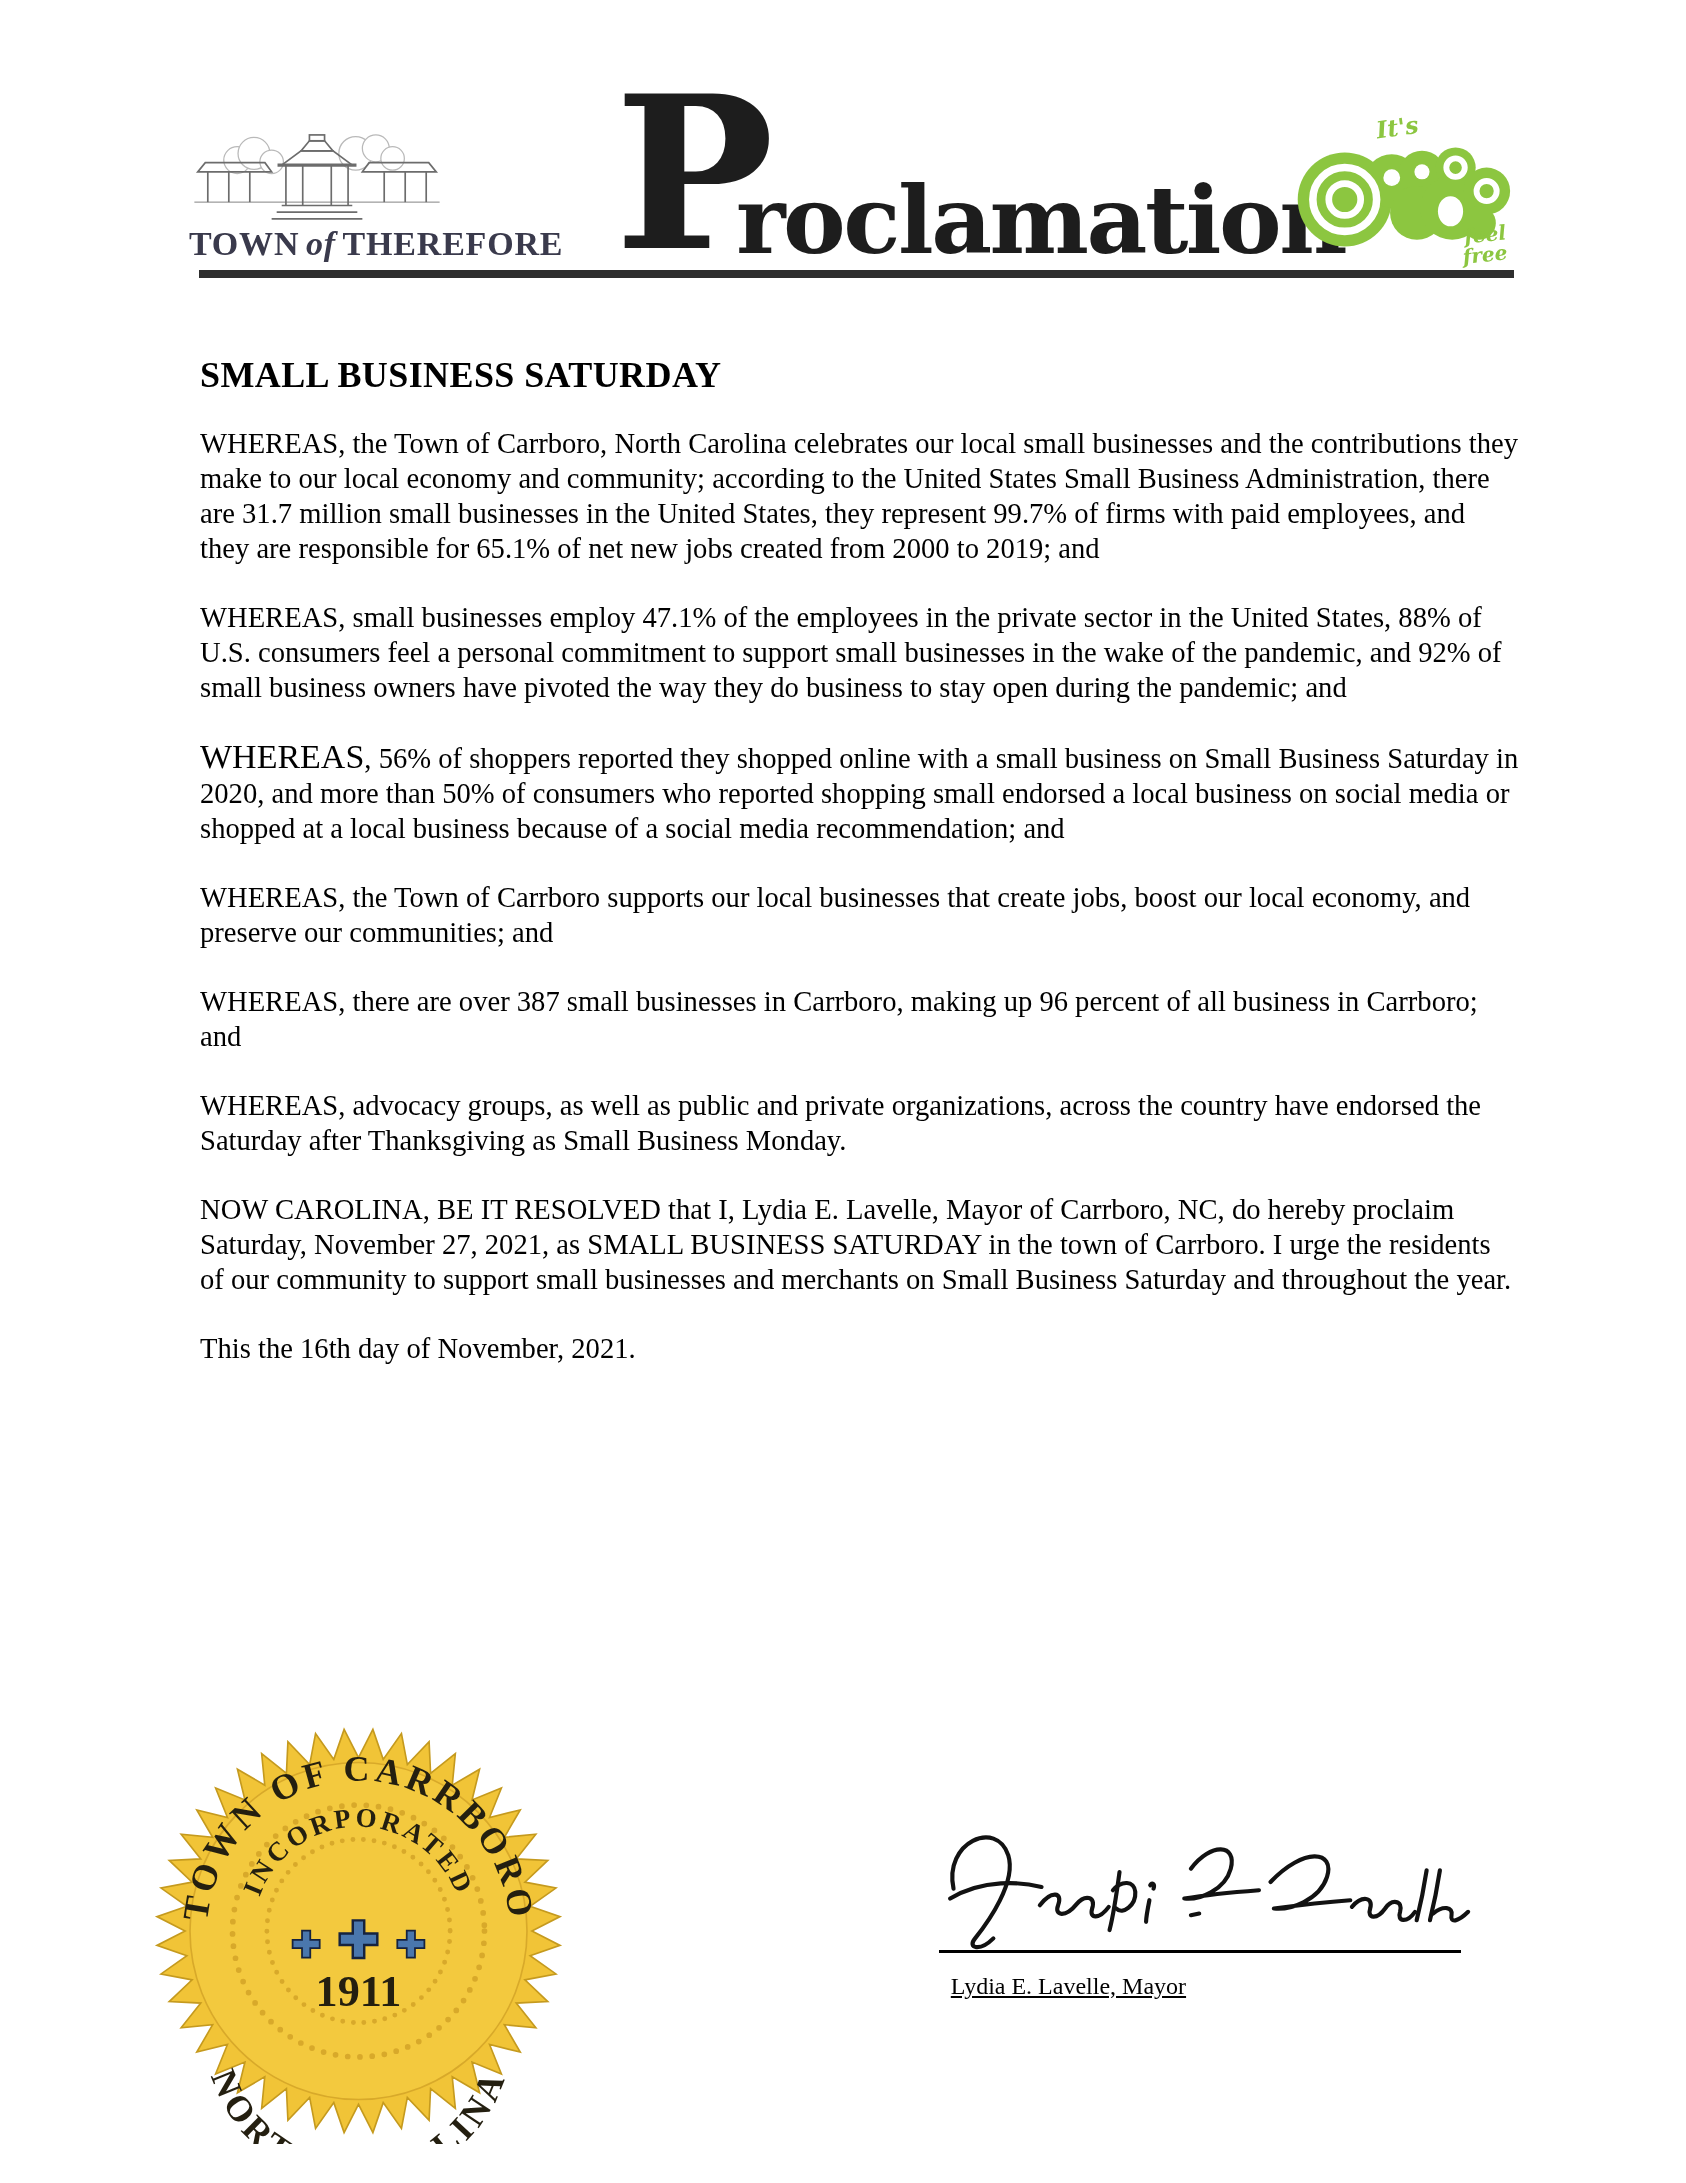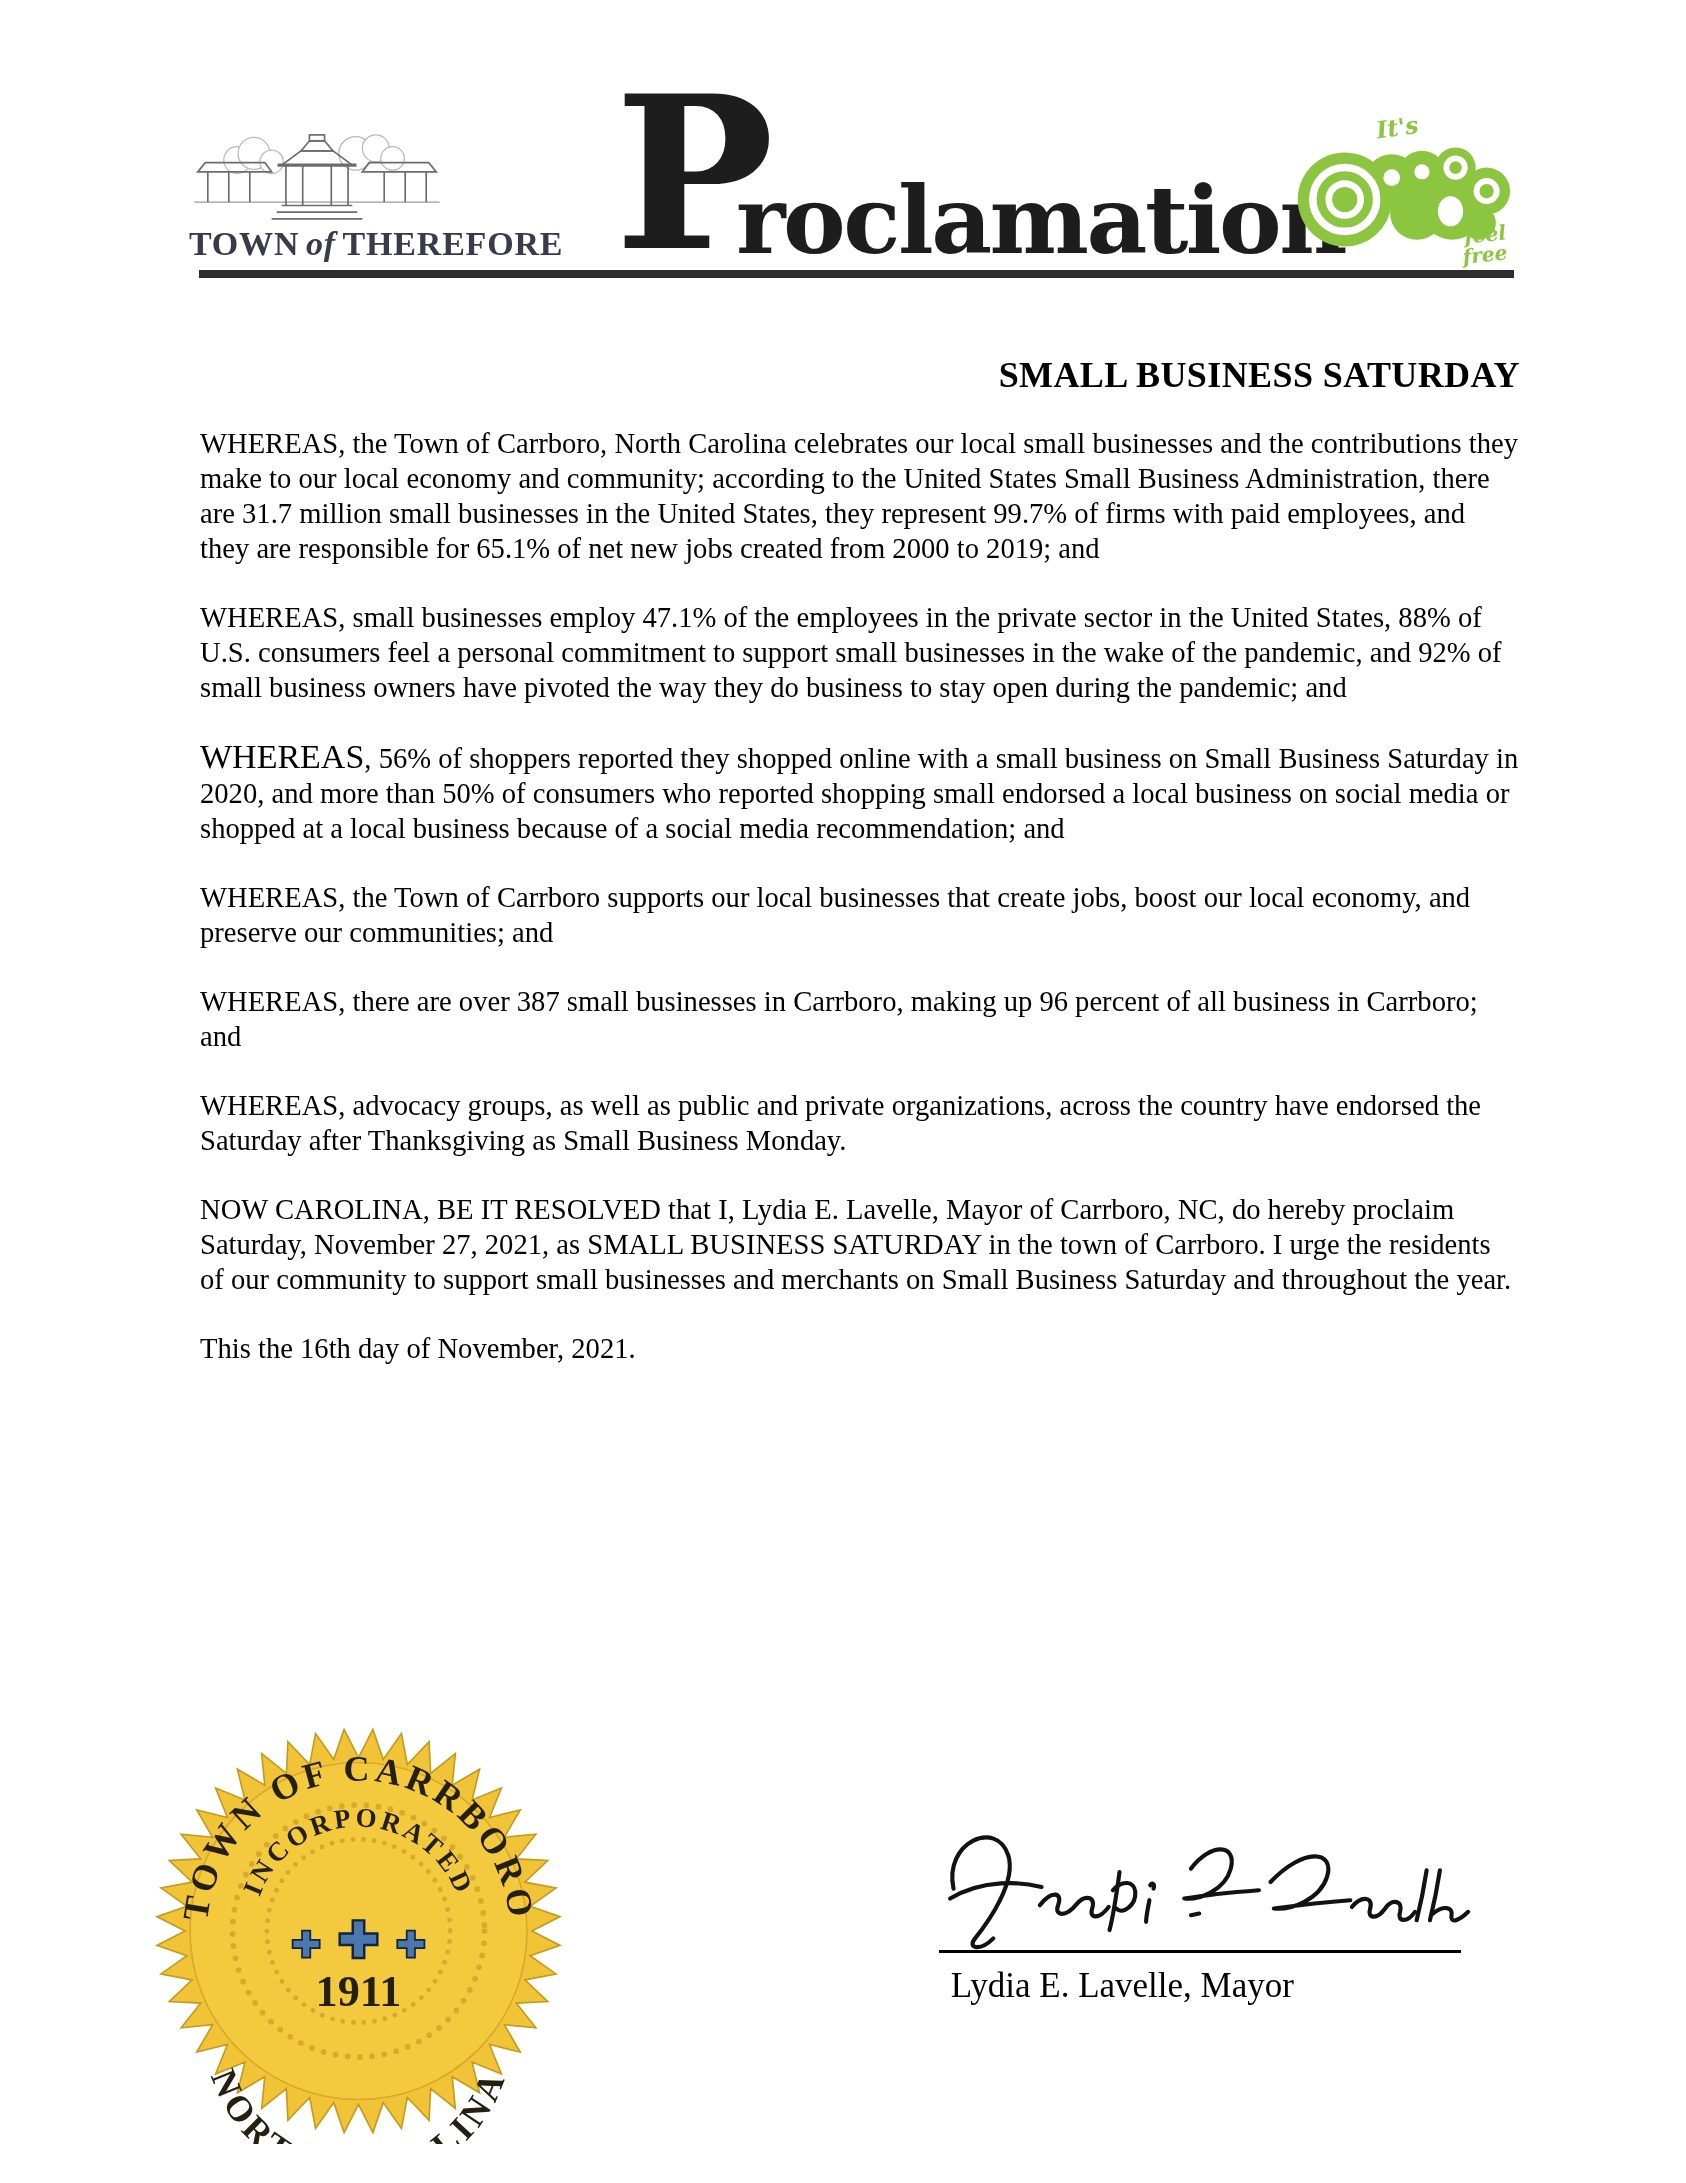--- a/index.html
+++ b/index.html
@@ -25,32 +25,32 @@
   .proc-rest {
     position:absolute; left:128px; top:92px;
     font-family:"DejaVu Serif", serif; font-weight:bold;
     font-size:94px; line-height:94px; letter-spacing:-2.5px; color:#1d1d1d;
   }
 
   .carrboro-logo { position:absolute; left:1291px; top:107px; z-index:2; }
 
   
   .content { position:absolute; left:200px; top:353px; width:1320px; }
-  .doc-title { margin:0 0 28.6px; text-align:right; font-size:36px; line-height:44px; font-weight:bold; letter-spacing:0.4px; }
+  .doc-title { margin:0 0 28.6px; text-align:left; font-size:36px; line-height:44px; font-weight:bold; letter-spacing:0.4px; }
   p.para { margin:0 0 34px; font-size:28.6px; line-height:35px; }
   p.para .lead { font-weight:normal; }
   p.para .lead-lg { font-size:34px; }
 
   
   .seal { position:absolute; left:154px; top:1718px; width:409px; height:426px; }
 
   .signature-block { position:absolute; left:939px; top:1789px; width:550px; }
   .sig-svg { display:block; width:537px; height:166px; }
   .sig-line { width:522px; height:0; border-bottom:3.4px solid #000; margin-top:-5px; }
-  .sig-name { font-size:35px; line-height:42px; margin-top:11.8px; padding-left:11.8px; }
+  .sig-name { font-size:24px; line-height:42px; margin-top:11.8px; padding-left:11.8px;text-decoration:underline; }
 </style>
 </head>
 <body>
 
 <div class="page">
 
   <div class="header-rule"></div>
 
   <div class="town-logo">
     <svg width="252" height="97" viewBox="0 0 300 115">

